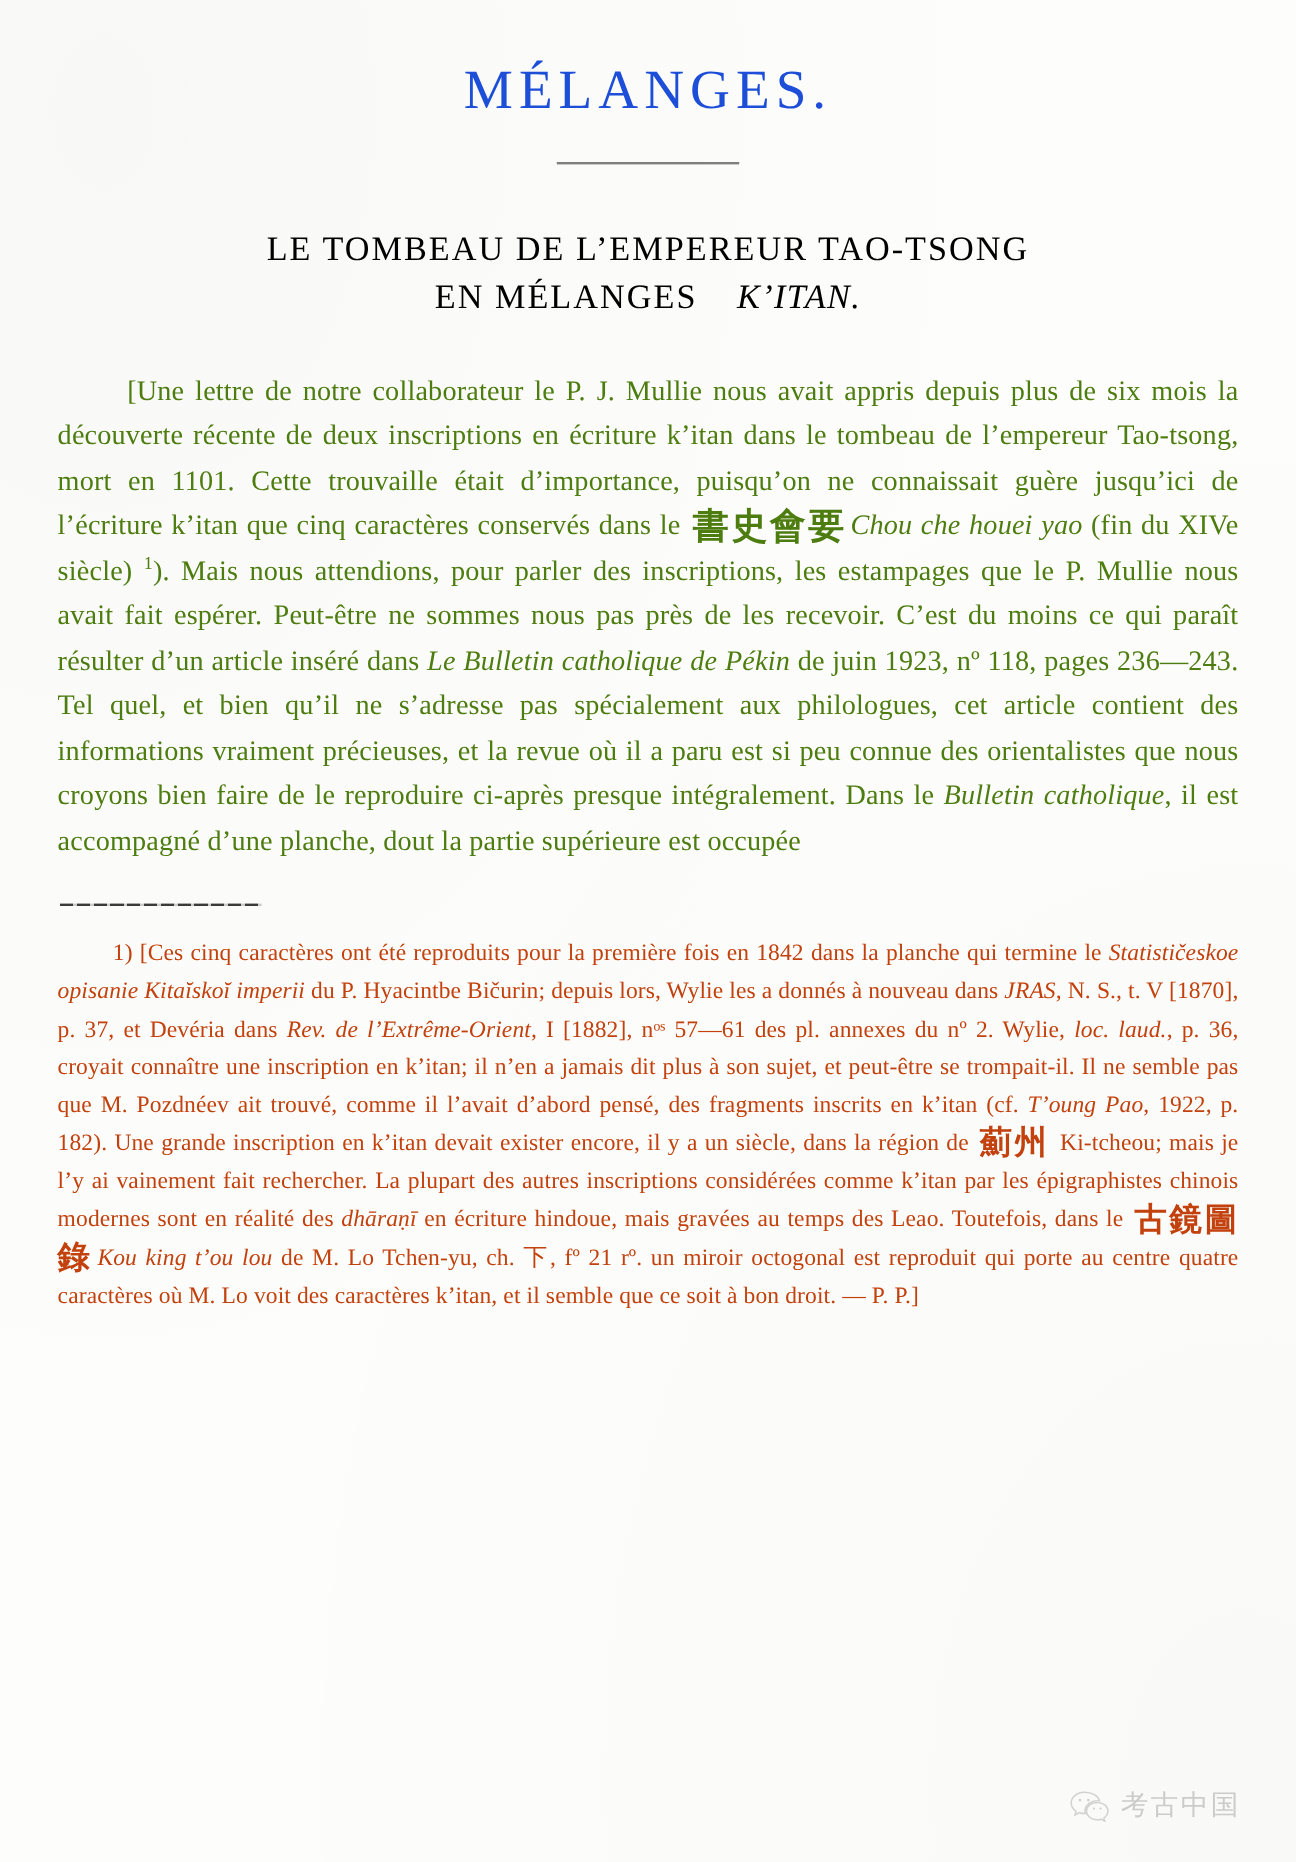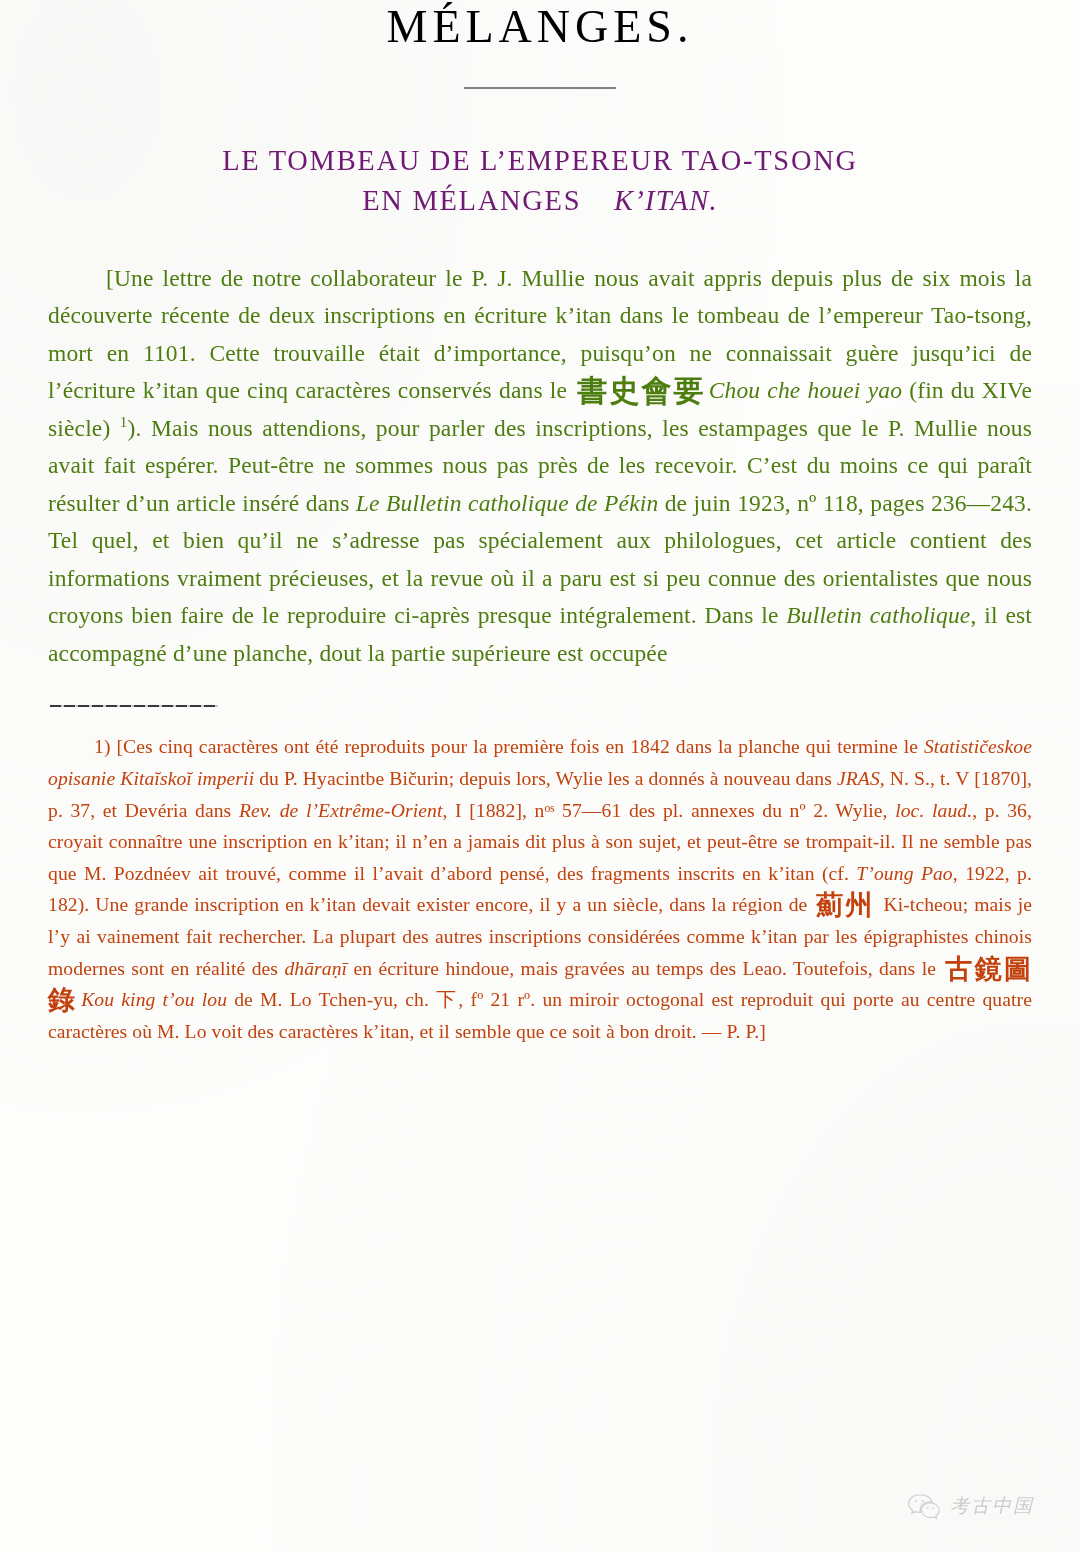--- a/index.html
+++ b/index.html
@@ -38,43 +38,44 @@
     padding: 0 38px;
   }
 
   
   .main-title {
     text-align: center;
     font-size: 46px;
     letter-spacing: 5px;
     font-weight: 400;
     margin: 0;
+    padding-top: 48px;
     font-family: "Liberation Serif", "DejaVu Serif", serif;
-    color: #000000;
+    color: #1d4ed8;
   }
 
   .title-rule {
     width: 152px;
     height: 2px;
     background: #555;
     margin: 34px auto 0 auto;
     opacity: 0.75;
   }
 
   
   .article-heading {
     margin: 52px 0 0 0;
     text-align: center;
     line-height: 1.42;
   }
   .article-heading .hline {
     display: block;
     font-size: 28.5px;
     letter-spacing: 1.7px;
-    color: #701a75;
+    color: #000000;
     white-space: nowrap;
   }
   .article-heading .hline.l2 {
     letter-spacing: 1.2px;
     font-size: 28.5px;
   }
   .article-heading em {
     font-style: italic;
     letter-spacing: 1.2px;
     margin-left: 24px;
@@ -152,24 +153,23 @@
     position: absolute;
     right: 46px;
     bottom: 32px;
     display: flex;
     align-items: center;
     gap: 9px;
     opacity: 0.42;
   }
   .watermark .wm-text {
     font-family: "DejaVu Sans", sans-serif;
-    font-size: 19px;
+    font-size: 23px;
     color: #8d8d8d;
     letter-spacing: 2px;
-    font-style: italic;
   }
   .wechat-icon { width: 34px; height: 28px; display: block; }
 </style>
 </head>
 <body>
 
 <div class="page">
   <div class="content">
 
     <h1 class="main-title">MÉLANGES.</h1>

